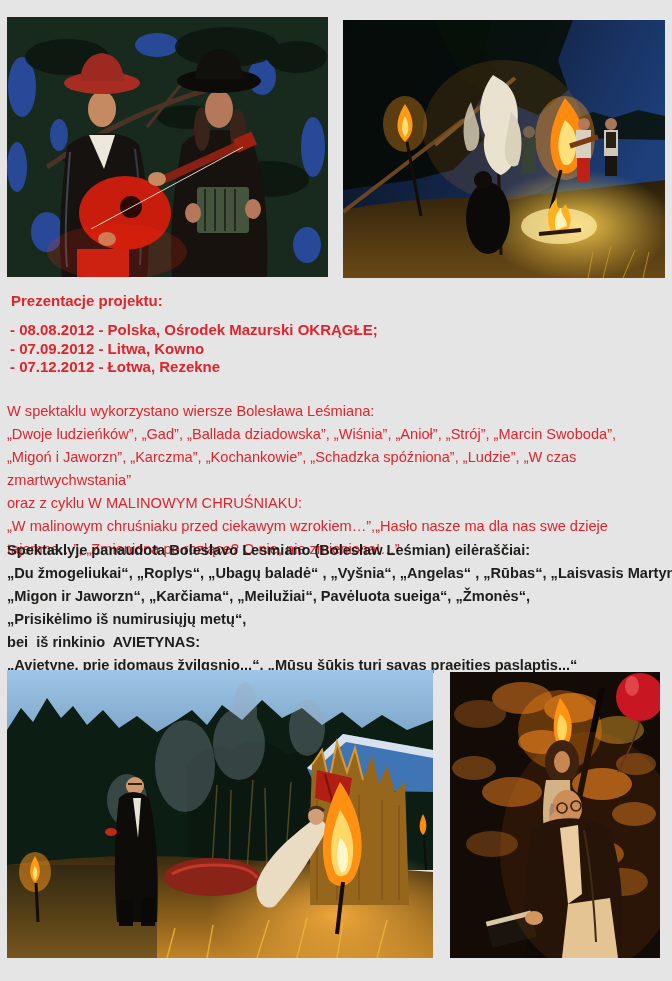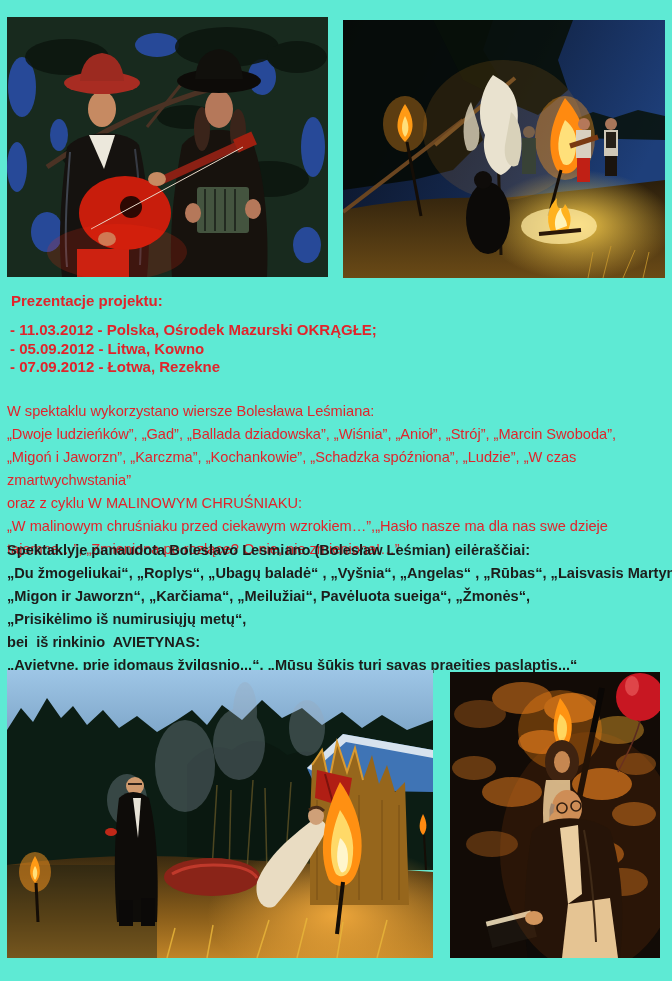--- a/index.html
+++ b/index.html
@@ -1,16 +1,16 @@
 <!DOCTYPE html>
 <html style="--accent-red: #e1242b; --text-black: #1d1d1b;"><head>
 <meta charset="utf-8">
 <style>
   html,body{margin:0;padding:0;background:#ffffff;}
-  .page{position:relative;width:672px;height:981px;background:#5eead4;overflow:hidden;
+  .page{position:relative;width:672px;height:981px;background:#e5e5e5;overflow:hidden;
         font-family:"Liberation Sans",sans-serif;}
   .photo{position:absolute;overflow:hidden;}
   .photo svg{display:block;width:100%;height:100%;}
   .p1{left:7px;top:17px;width:321px;height:260px;}
   .p2{left:343px;top:20px;width:322px;height:258px;}
   .p3{left:7px;top:670px;width:426px;height:288px;}
   .p4{left:450px;top:672px;width:210px;height:286px;}
   .heading{position:absolute;left:11px;top:292px;font-size:15px;font-weight:bold;
            color:var(--accent-red,#e1242b);white-space:pre;}
   .dates{position:absolute;left:10px;top:321px;font-size:15px;font-weight:bold;
@@ -151,23 +151,23 @@
           <line x1="280" y1="258" x2="292" y2="230"></line>
         <line x1="300" y1="258" x2="306" y2="232"></line>
           <line x1="245" y1="258" x2="250" y2="232"></line>
       </g>
     </svg>
   </div>
 
   <div class="heading">Prezentacje projektu:</div>
 
   <div class="dates">
-    <div>- 11.03.2012 - Polska, Ośrodek Mazurski OKRĄGŁE;</div>
-    <div>- 05.09.2012 - Litwa, Kowno</div>
-    <div>- 07.09.2012 - Łotwa, Rezekne</div>
+    <div>- 08.08.2012 - Polska, Ośrodek Mazurski OKRĄGŁE;</div>
+    <div>- 07.09.2012 - Litwa, Kowno</div>
+    <div>- 07.12.2012 - Łotwa, Rezekne</div>
   </div>
 
   <div class="para red-para">W spektaklu wykorzystano wiersze Bolesława Leśmiana:
 „Dwoje ludzieńków”, „Gad”, „Ballada dziadowska”, „Wiśnia”, „Anioł”, „Strój”, „Marcin Swoboda”,
 „Migoń i Jaworzn”, „Karczma”, „Kochankowie”, „Schadzka spóźniona”, „Ludzie”, „W czas
 zmartwychwstania”
 oraz z cyklu W MALINOWYM CHRUŚNIAKU:
 „W malinowym chruśniaku przed ciekawym wzrokiem…”,„Hasło nasze ma dla nas swe dzieje
 tajemne…”, „Zmieniona po rozłące? O nie, nie zmieniona!…”</div>
 

